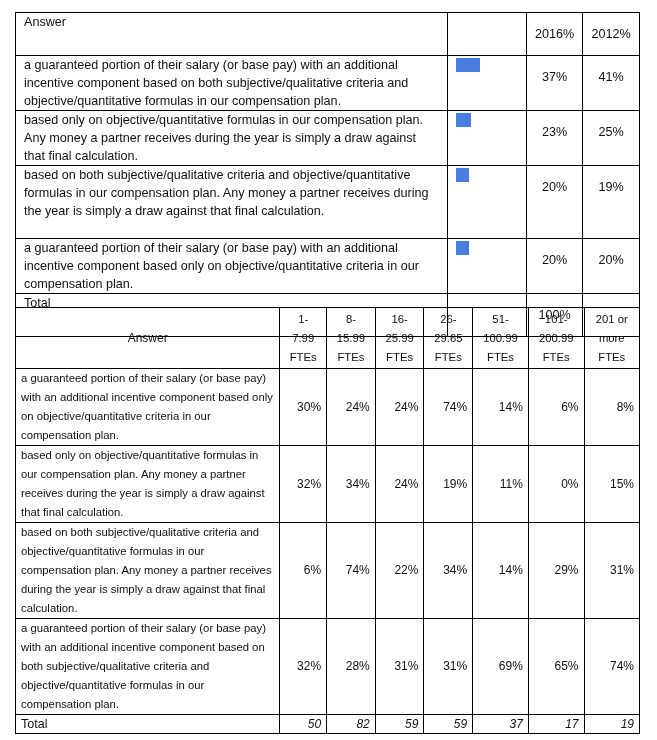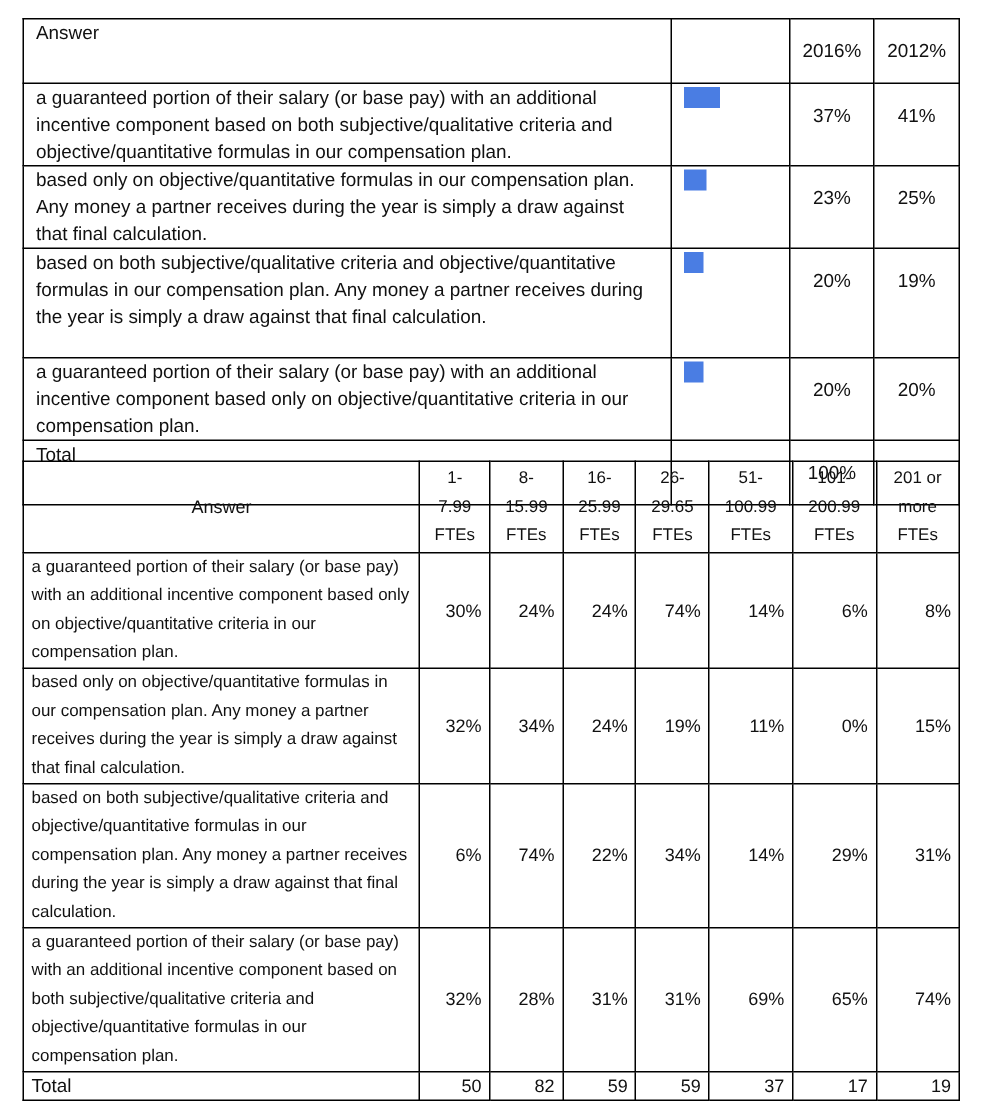--- a/index.html
+++ b/index.html
@@ -13,21 +13,21 @@
   #t1 .c-pct { text-align:center; padding:12px 4px; }
   #t1 .w16 { width:47px; } #t1 .w12 { width:48px; }
   .bar { height:14px; background:#4a7de3; margin-top:2px; }
   #t2 { left:15px; top:307px; width:625px; font-size:11.3px; line-height:19px; }
   #t2 td { padding:0 5px; }
   #t2 .c-ans { width:258px; }
   #t2 .hdr td { text-align:center; vertical-align:middle; }
   #t2 .hdr .c-ans { font-size:12px; }
   #t2 .num { text-align:right; vertical-align:middle; font-size:12px; }
   #t2 .tot td { font-size:12.6px; line-height:18px; }
-  #t2 .tot .num { font-size:12px; }
+  #t2 .tot .num { font-size:12px;font-style:italic; }
 </style>
 </head>
 <body>
 
 <table id="t1">
   <tbody>
       <tr style="height:20px">
     <td class="c-ans">Answer</td>
     <td class="c-bar"></td>
     <td class="c-pct w16">2016%</td>

